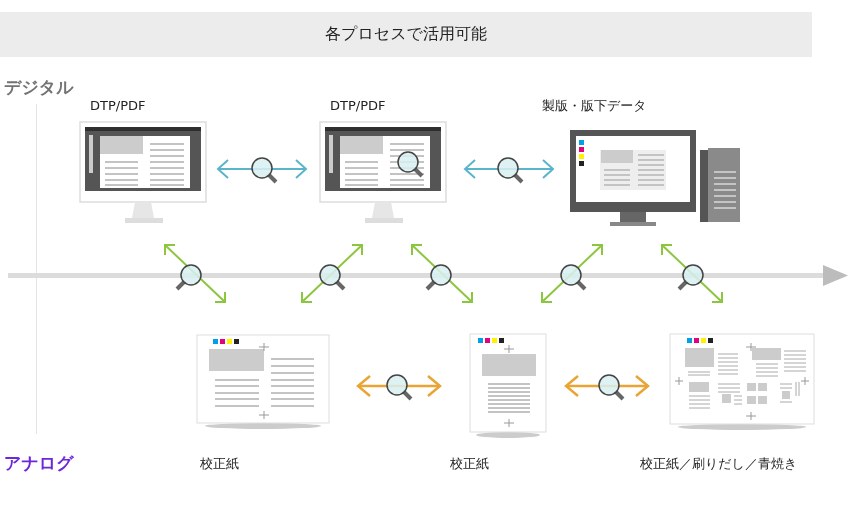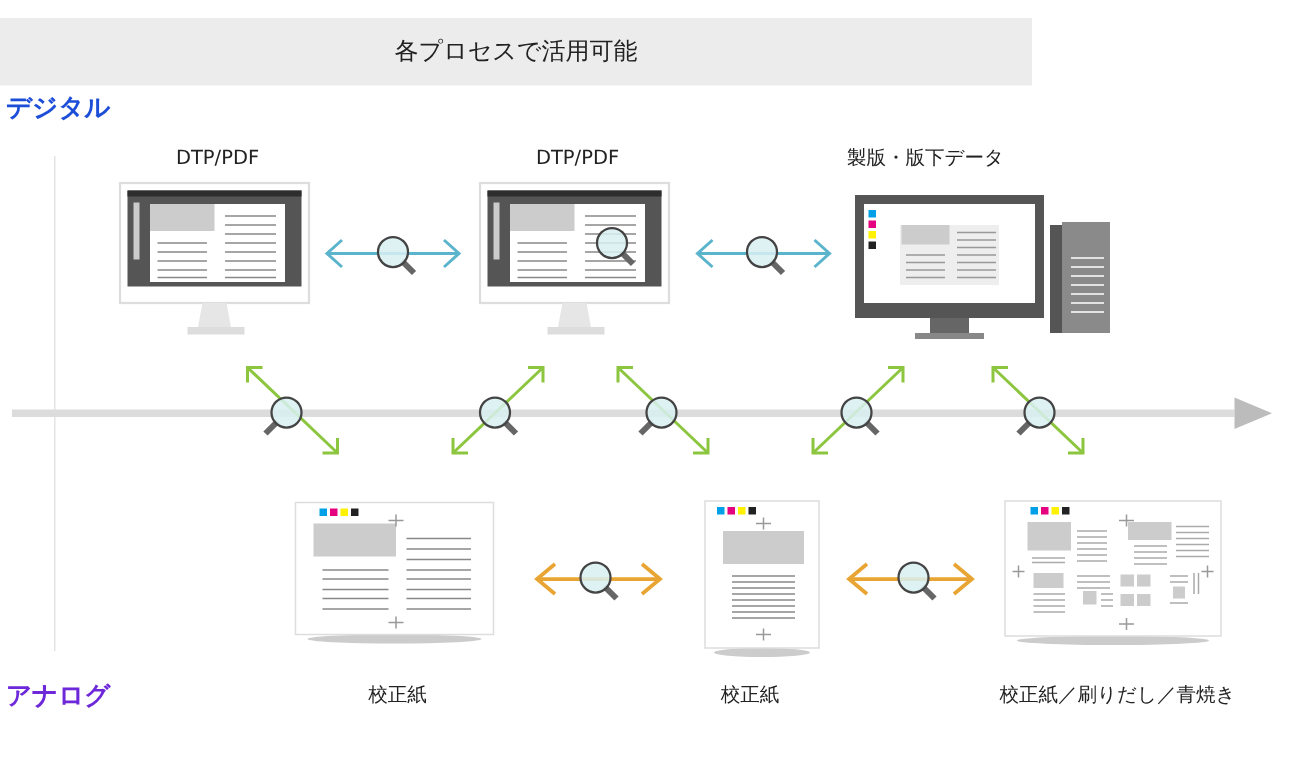--- a/index.html
+++ b/index.html
@@ -1,22 +1,22 @@
 <!DOCTYPE html>
 <html><head>
 <meta charset="utf-8">
 <style>
   html, body { margin:0; padding:0; background:#fff; }
   body { width:861px; height:513px; position:relative; overflow:hidden; font-family:"DejaVu Sans", sans-serif; color:#222; }
-  .banner { position:absolute; left:0; top:12px; width:688px; height:45px; background:#ececec; display:flex; align-items:center; justify-content:center; font-size:16px; color:#222; }
+  .banner { position:absolute; left:0; top:12px; width:812px; height:45px; background:#ececec; display:flex; align-items:center; justify-content:center; font-size:16px; color:#222; }
   .lane-label { position:absolute; left:4px; font-size:17px; font-weight:bold; }
-  .lane-digital { top:60px; color:#1d4ed8; }
+  .lane-digital { top:76px; color:#737373; }
   .lane-analog { top:452px; color:#6d28d9; }
   .vline { position:absolute; left:36px; top:104px; width:1px; height:330px; background:#e4e4e4; }
-  .label { position:absolute; font-size:13px; text-align:center; color:#222; line-height:18px; }
+  .label { position:absolute; font-size:13px; text-align:left; color:#222; line-height:18px; }
   svg.diagram { position:absolute; left:0; top:0; }
 </style>
 </head>
 <body>
 
 <div class="banner">各プロセスで活用可能</div>
 
 <div class="lane-label lane-digital">デジタル</div>
 <div class="lane-label lane-analog">アナログ</div>
 <div class="vline"></div>

